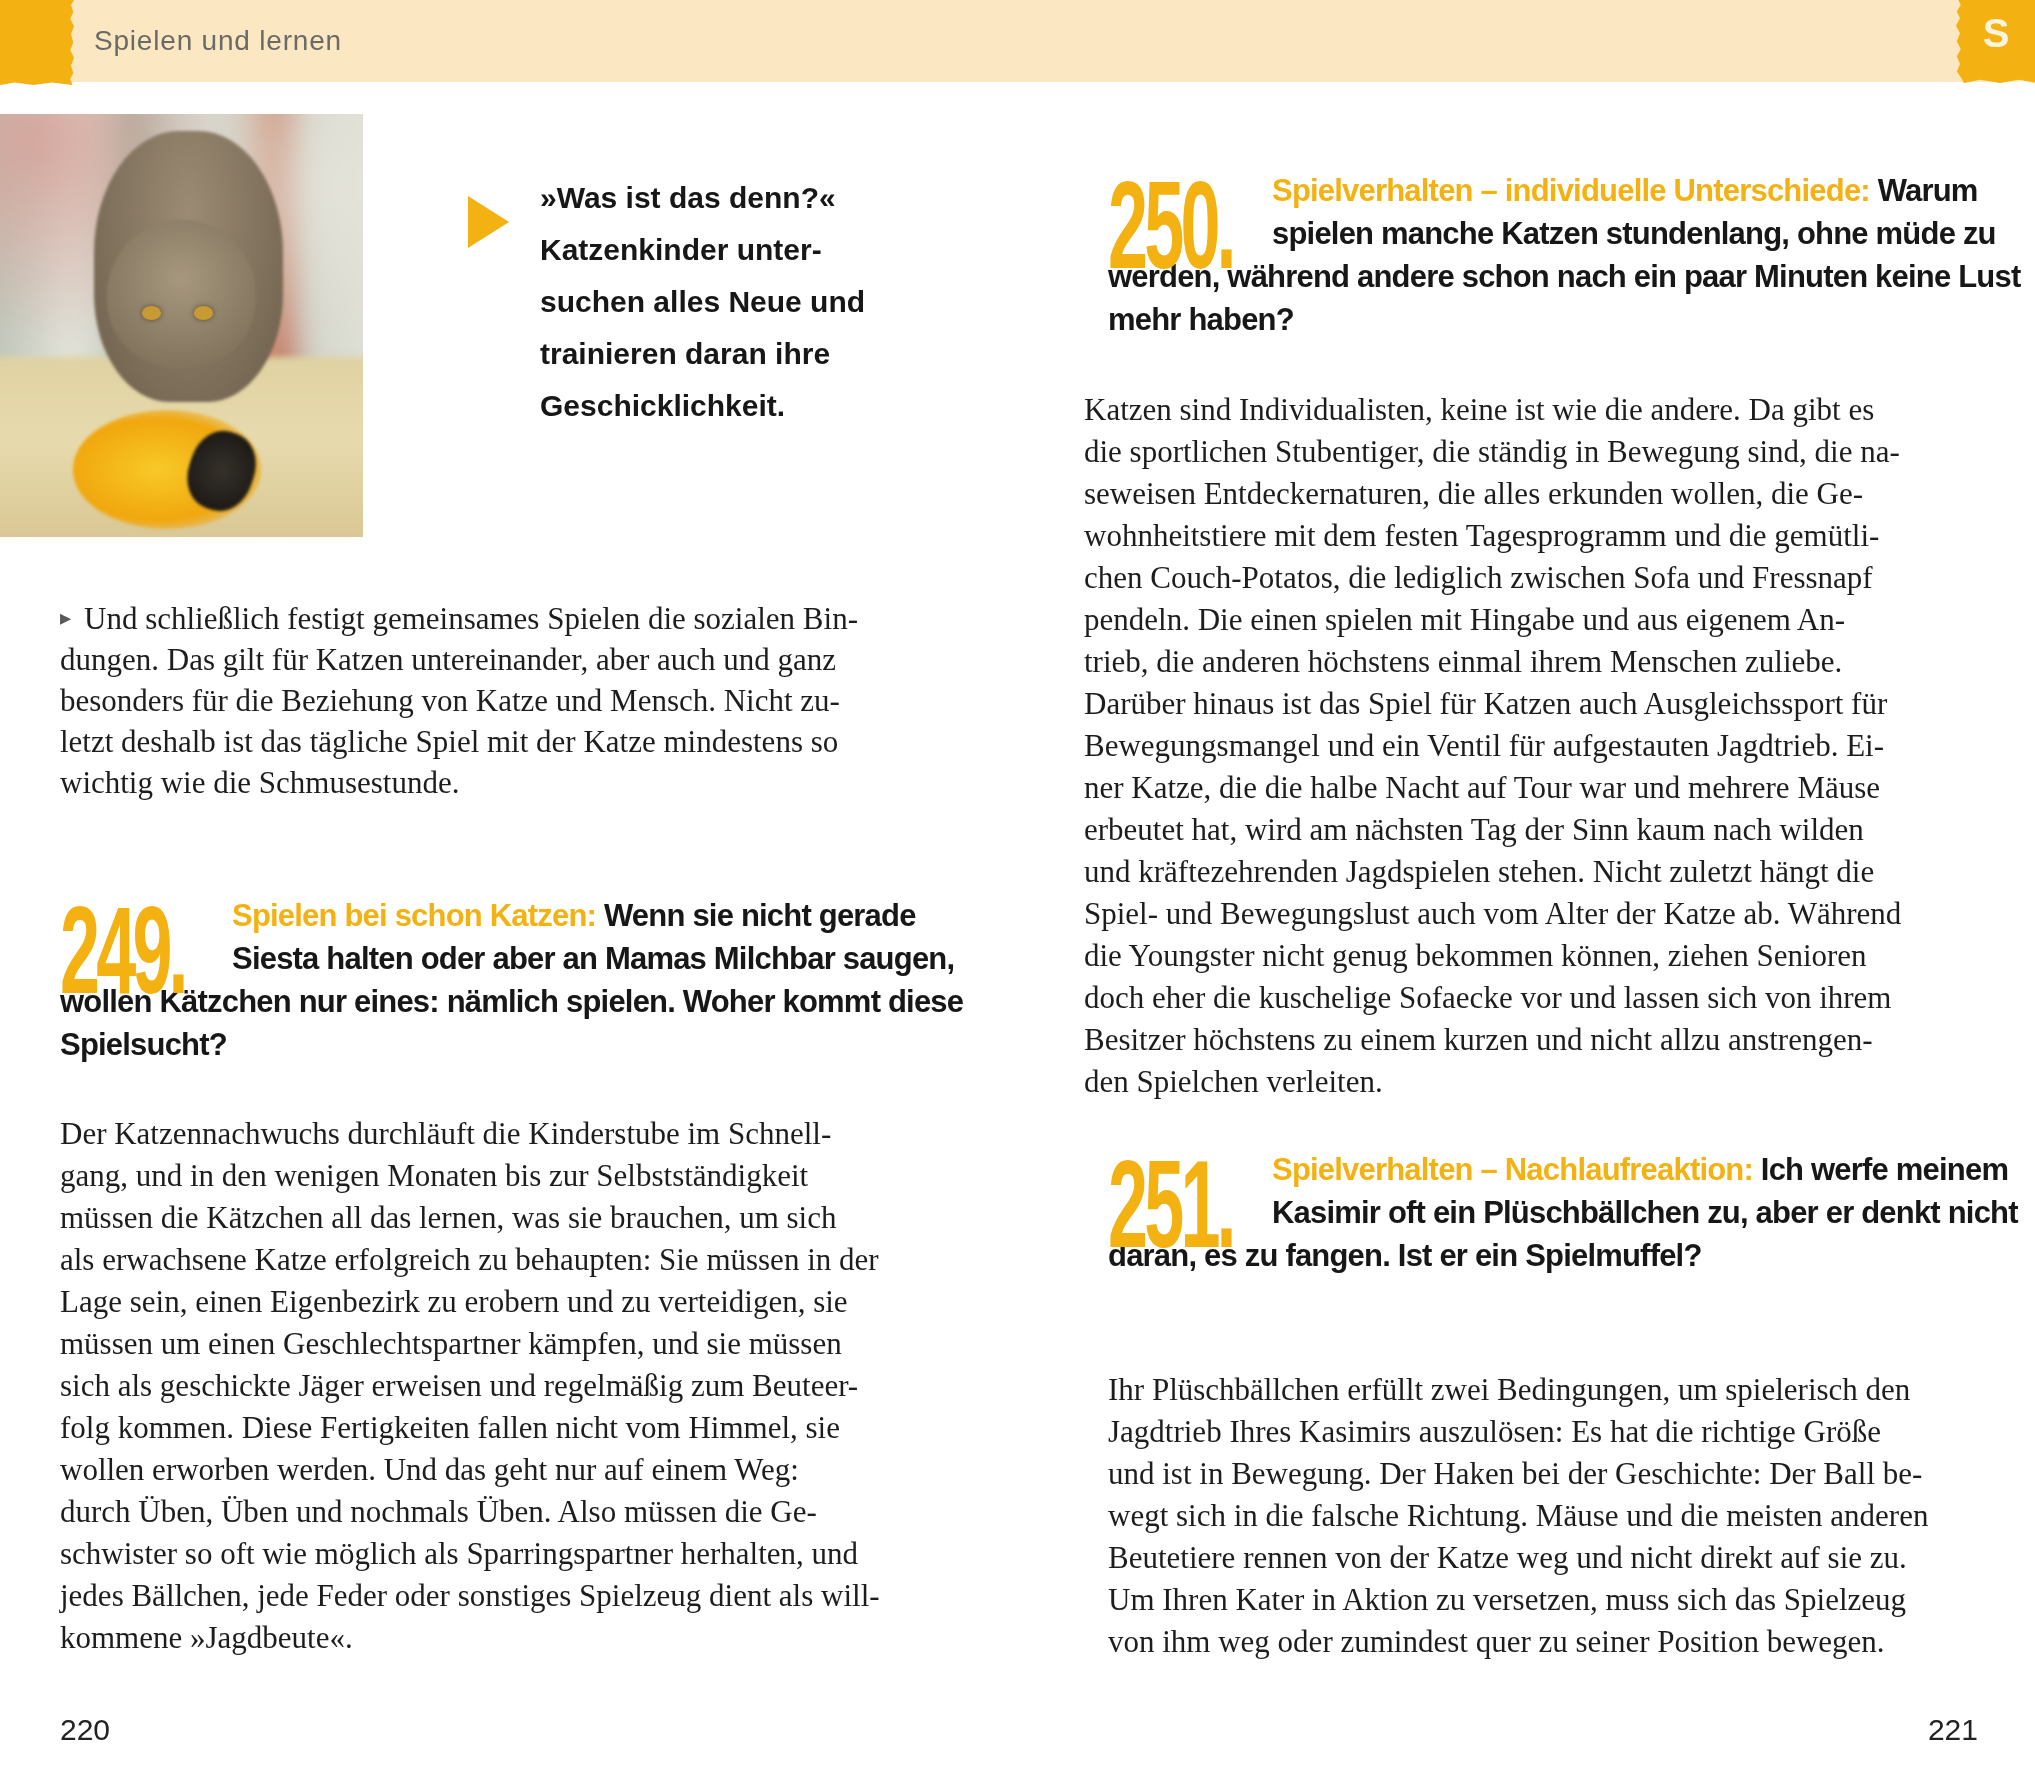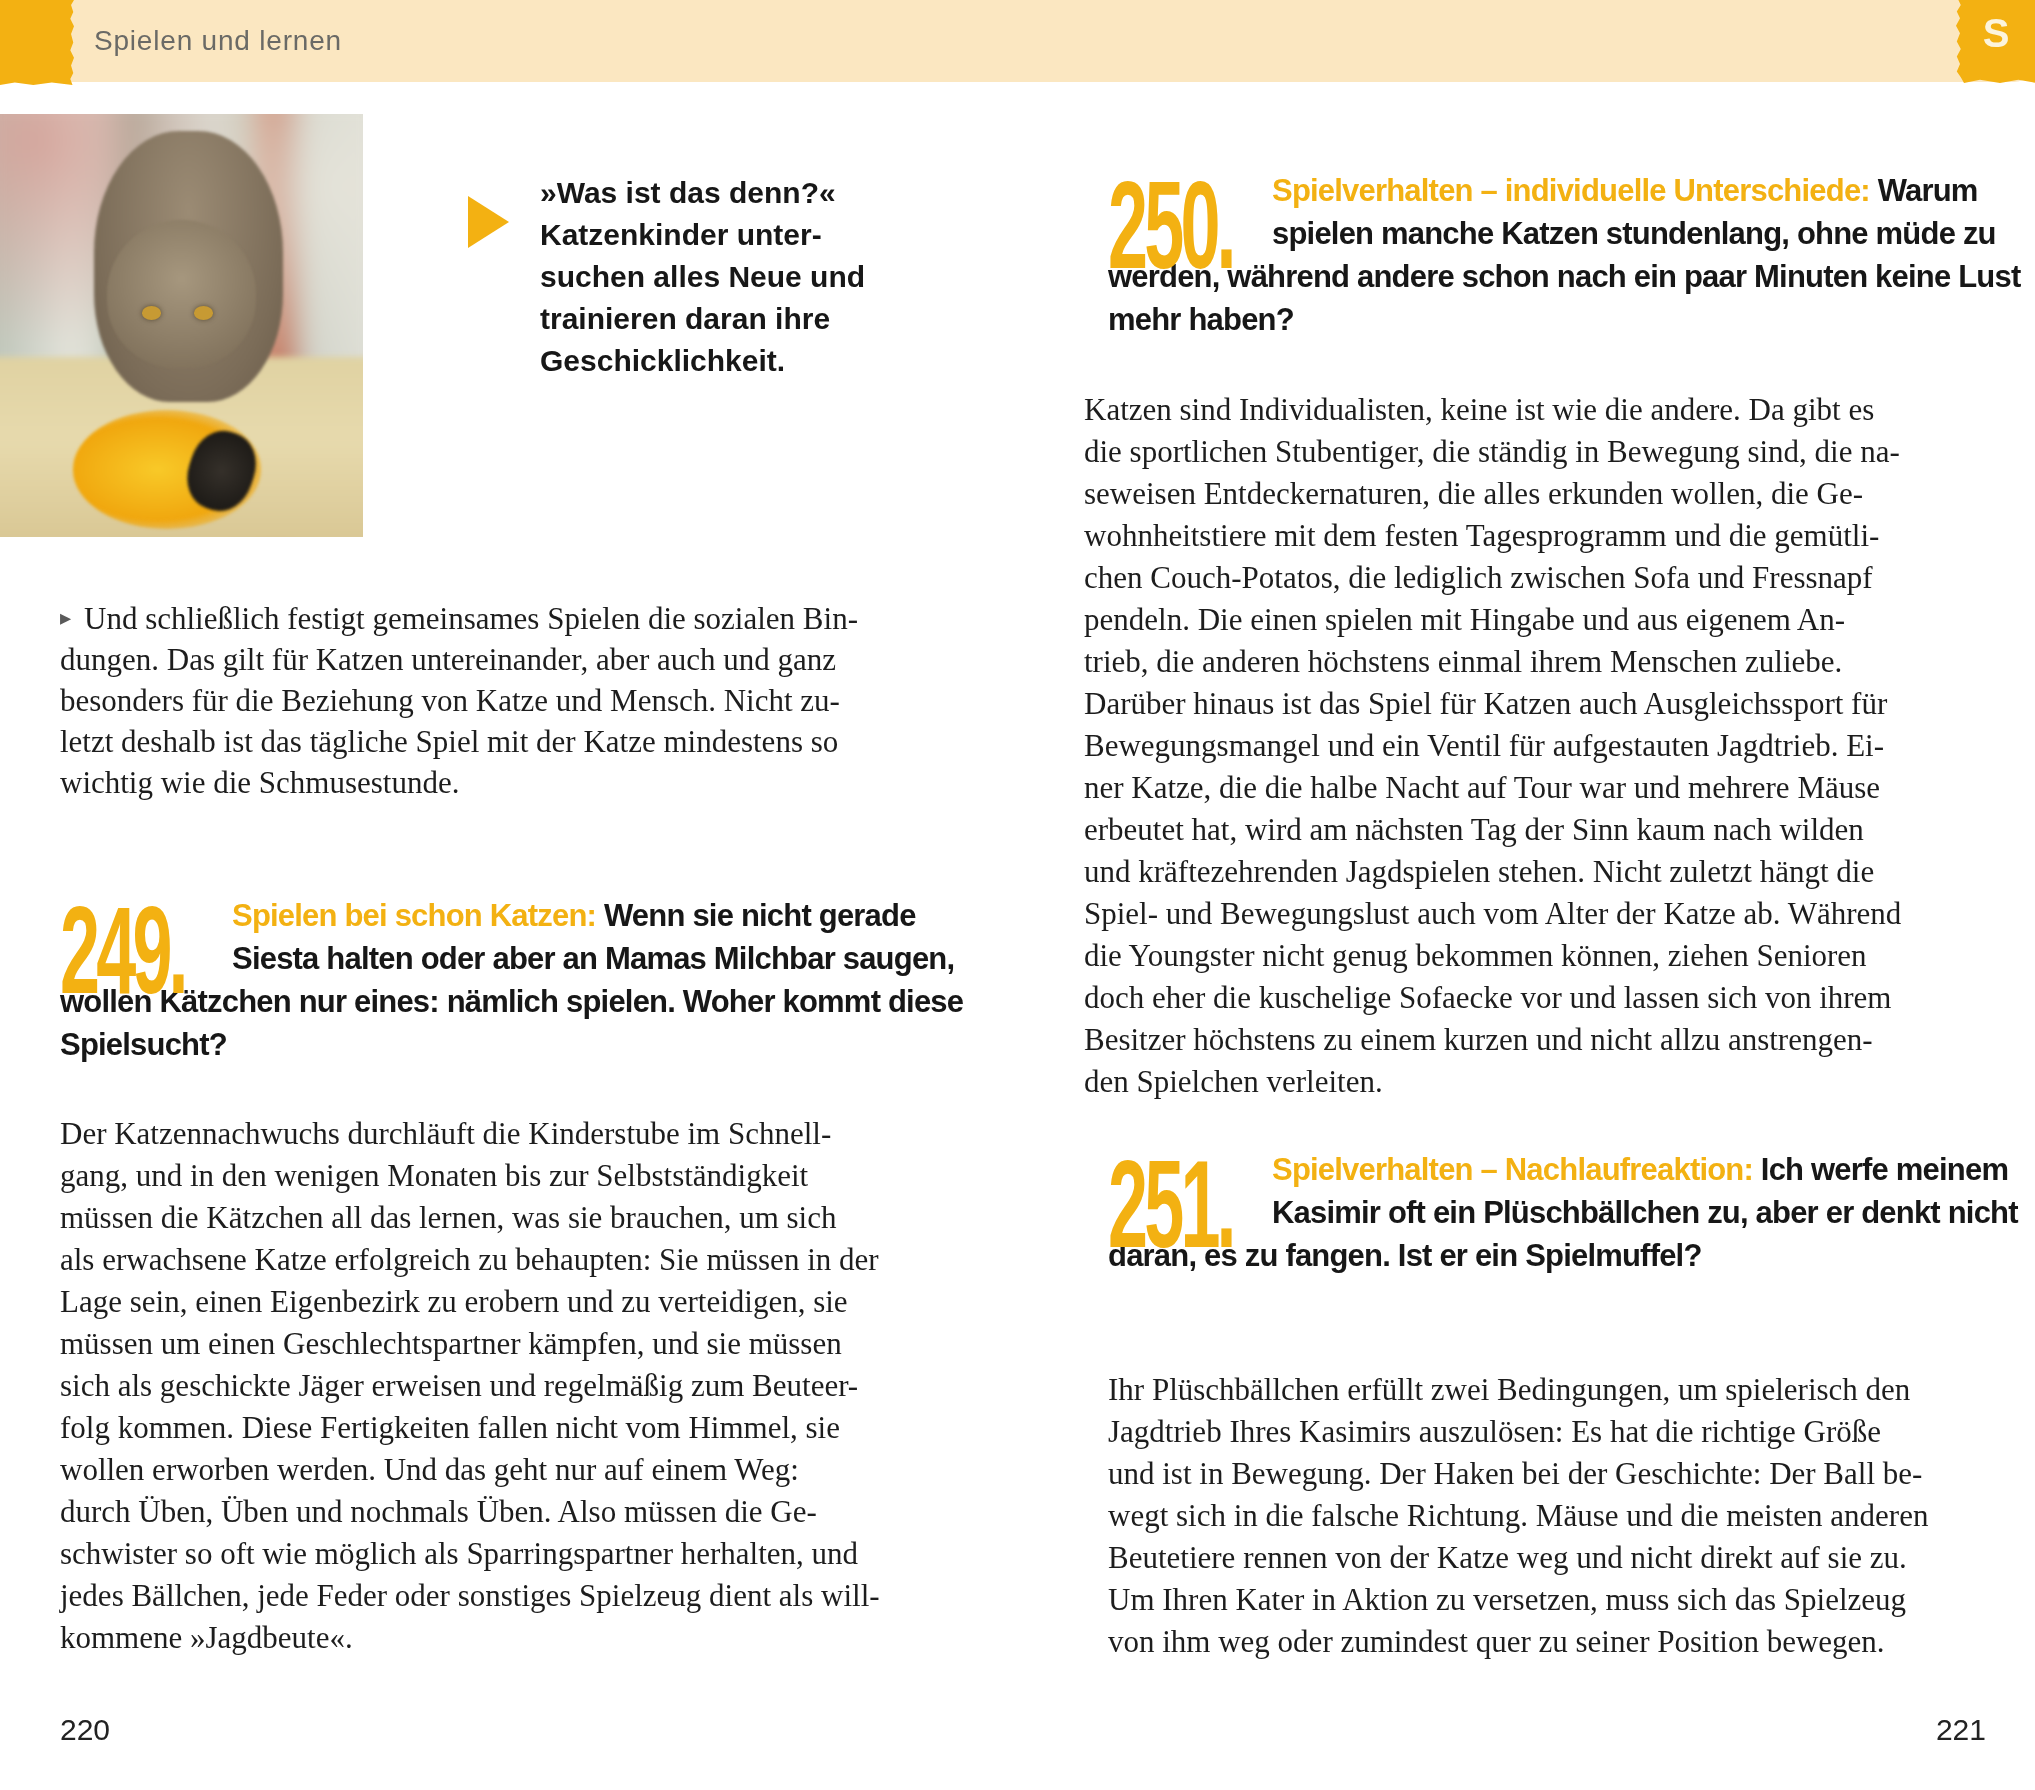--- a/index.html
+++ b/index.html
@@ -48,21 +48,21 @@
   .feather{position:absolute;left:20%;top:70%;width:52%;height:28%;filter:blur(1.6px);border-radius:50%;
     background:radial-gradient(ellipse at 45% 50%,#f8c928,#f0a70e 60%,rgba(240,167,14,0) 85%);}
   .paw{position:absolute;left:52%;top:75%;width:18%;height:19%;filter:blur(1.6px);border-radius:45%;
     background:radial-gradient(circle,#35302a,#1f1c18 70%);transform:rotate(18deg);}
 
   
   .caption-arrow{position:absolute;left:468px;top:196px;width:0;height:0;
     border-top:26px solid transparent;border-bottom:26px solid transparent;
     border-left:41px solid var(--gold);}
   .caption{position:absolute;left:540px;top:172px;width:383px;white-space:pre;
-    font-weight:bold;font-size:30px;line-height:42px;color:#171717;}
+    font-weight:bold;font-size:30px;line-height:52px;color:#171717;}
 
   
   .intro{position:absolute;left:60px;top:597px;width:942px;
     font-family:"Liberation Serif",serif;font-size:31px;line-height:41px;color:var(--ink);}
   .bullet{font-family:"DejaVu Sans",sans-serif;font-size:22.3px;color:#5a5a5a;
     margin-right:12.8px;vertical-align:4px;}
   .intro-text{white-space:pre;}
 
   .qblock{position:absolute;width:930px;font-weight:bold;font-size:31px;line-height:43px;
     letter-spacing:-0.8px;color:#171717;}
@@ -78,21 +78,21 @@
   .qtext{color:#171717;}
 
   .bodypara{position:absolute;white-space:pre;font-family:"Liberation Serif",serif;
     font-size:31px;line-height:42px;color:var(--ink);}
   .p249{left:60px;top:1113px;}
   .p250{left:1084px;top:389px;}
   .p251{left:1108px;top:1369px;}
 
   .pagenum{position:absolute;top:1713px;font-weight:normal;font-size:30px;color:#222;}
   .pagenum.left{left:60px;}
-  .pagenum.right{right:50px;text-align:right;}
+  .pagenum.right{right:58px;text-align:right;}
 </style>
 </head>
 <body>
 
 <div class="spread">
 
   <div class="header-band">
     <div class="tab-left"></div>
     <div class="header-title">Spielen und lernen</div>
     <div class="tab-right">

